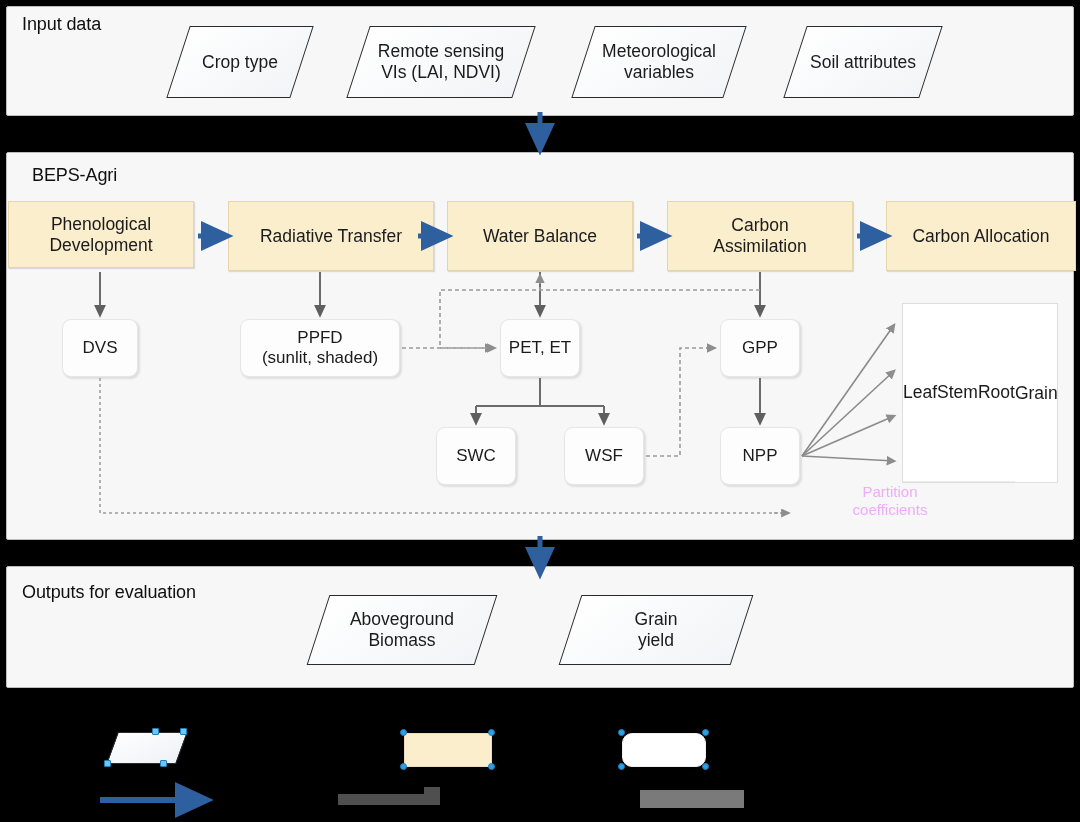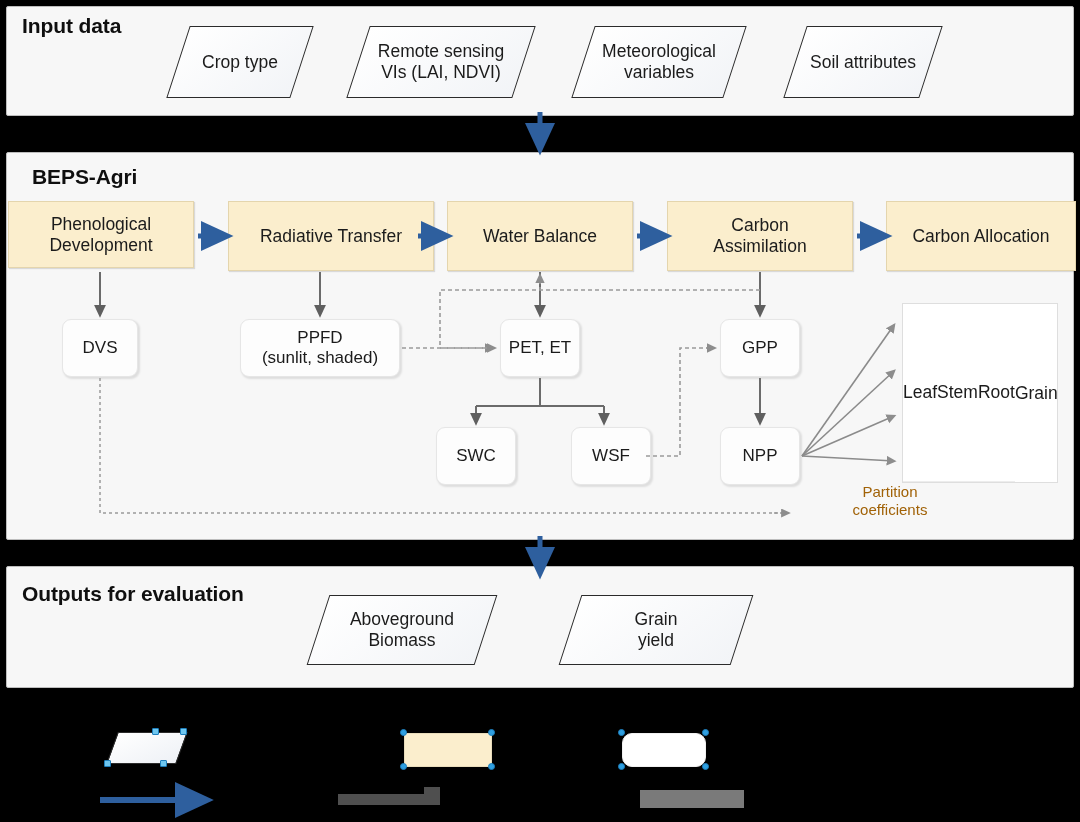--- a/index.html
+++ b/index.html
@@ -16,22 +16,22 @@
   
   .panel {
     position: absolute;
     background: #f7f7f7;
     border: 1px solid #bdbdbd;
     border-radius: 2px;
     box-shadow: 1px 1px 0 rgba(0,0,0,.25);
   }
   .panel-title {
     position: absolute;
-    font-weight: bold;
-    font-size: 21px;
+    font-weight: normal;
+    font-size: 18px;
     color: #0f0f0f;
     letter-spacing: -0.1px;
     white-space: nowrap;
   }
 
   
   .para {
     position: absolute;
     background: linear-gradient(135deg,#ffffff 0%,#f2f4f7 100%);
     border: 1.6px solid #2b2b2b;
@@ -90,21 +90,21 @@
     display: flex; align-items: center; justify-content: center;
     font-size: 17.5px;
     color: #1b1b1b;
     border-bottom: 1px solid #ededed;
   }
   .alloc-row:last-child { border-bottom: none; }
 
   .caption {
     position: absolute;
     font-size: 15px;
-    color: #a16207;
+    color: #f0abfc;
     text-align: center;
     line-height: 1.22;
     white-space: pre-line;
   }
 
   
   svg.ov { position: absolute; left:0; top:0; width:1080px; height:822px; overflow: visible; }
 
   
   .legend-para {
@@ -171,21 +171,21 @@
   <div class="proc" style="left:667px; top:201px; width:186px; height:70px;">Carbon
 Assimilation</div>
   <div class="proc" style="left:886px; top:201px; width:190px; height:70px;">Carbon Allocation</div>
 
   <div class="var" style="left:62px; top:319px; width:76px; height:58px;">DVS</div>
   <div class="var" style="left:500px; top:319px; width:80px; height:58px;">PET, ET</div>
   <div class="var" style="left:240px; top:319px; width:160px; height:58px;">PPFD
 (sunlit, shaded)</div>
   <div class="var" style="left:720px; top:319px; width:80px; height:58px;">GPP</div>
   <div class="var" style="left:436px; top:427px; width:80px; height:58px;">SWC</div>
-  <div class="var" style="left:564px; top:427px; width:80px; height:58px;margin-left:7px;">WSF</div>
+  <div class="var" style="left:564px; top:427px; width:80px; height:58px;">WSF</div>
   <div class="var" style="left:720px; top:427px; width:80px; height:58px;">NPP</div>
 
   <div class="alloc" style="left:902px; top:303px; width:156px; height:180px;">
     <div class="alloc-row">Leaf</div>
     <div class="alloc-row">Stem</div>
     <div class="alloc-row">Root</div>
     <div class="alloc-row">Grain</div>
   </div>
 
   <div class="caption" style="left:795px; top:483px; width:190px;">Partition

